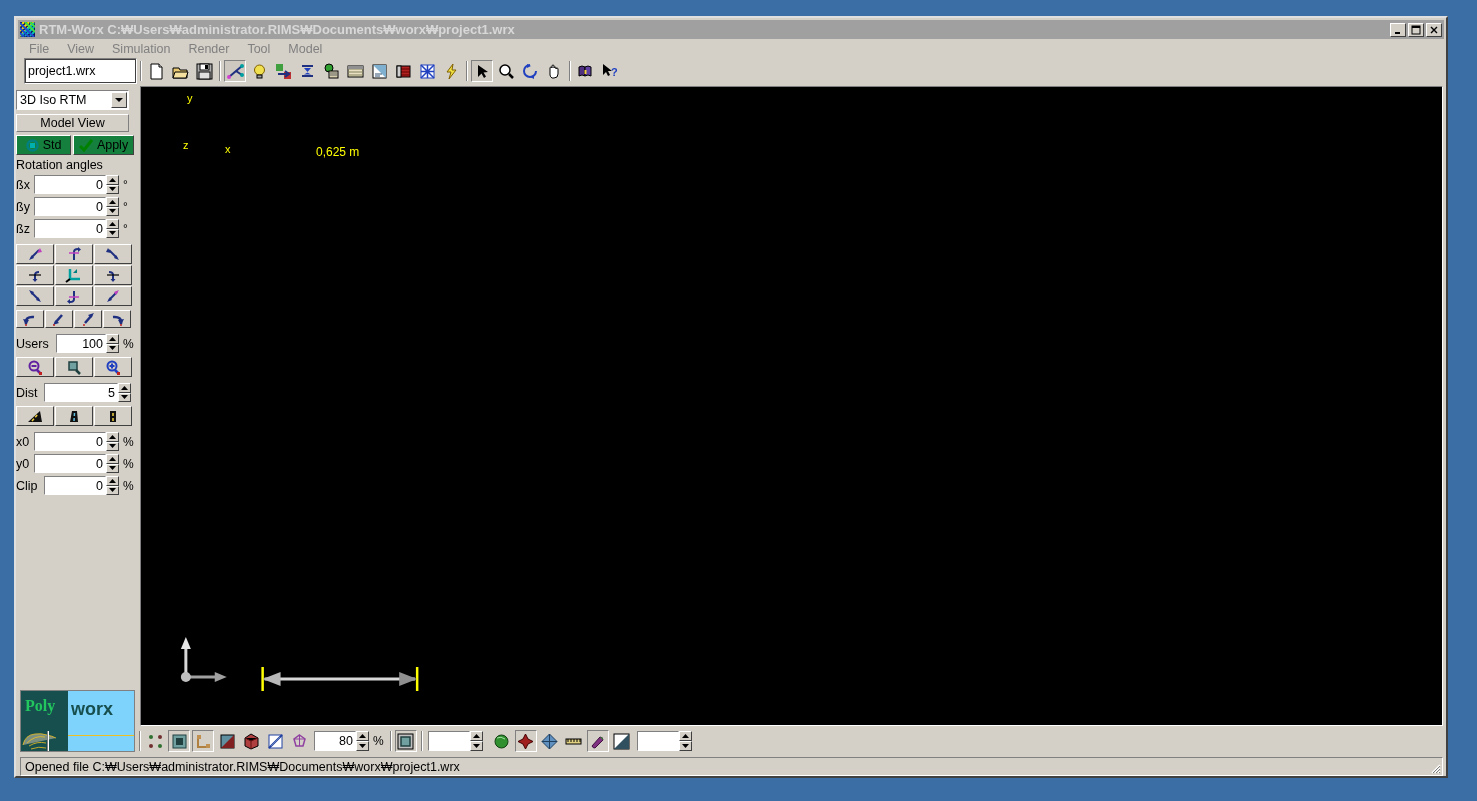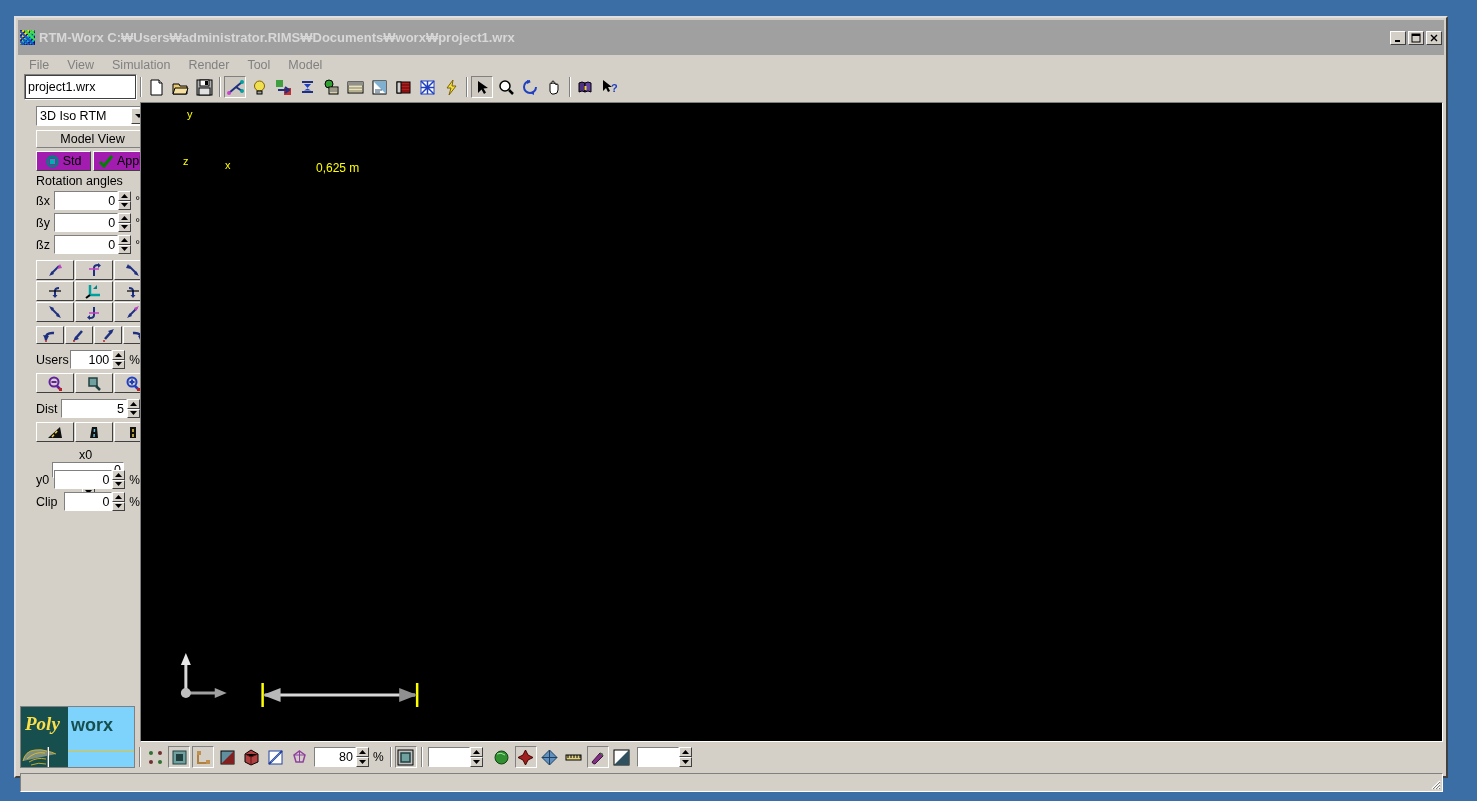--- a/index.html
+++ b/index.html
@@ -13,21 +13,21 @@
   
   .window{
     position:absolute;left:14px;top:16px;width:1434px;height:762px;
     background:#d4d0c8;
     border-top:2px solid #dfdfdf;border-left:2px solid #dfdfdf;
     border-right:2px solid #404040;border-bottom:2px solid #404040;
     box-sizing:border-box;
   }
   .titlebar{
     height:19px;margin:2px 2px 0 2px;background:#a0a0a0;
-    display:flex;align-items:center;padding:8px 2px;
+    display:flex;align-items:center;padding:0 2px;
   }
   .app-icon{width:15px;height:15px;margin-right:4px;flex:0 0 auto;position:relative;background:#0a0a4a;overflow:hidden;}
   .app-icon svg{display:block;}
   .title-text{
     flex:1;color:#d8d8d8;font-size:13px;font-weight:bold;
     white-space:nowrap;overflow:hidden;letter-spacing:0px;
     font-family:"Liberation Sans",sans-serif;
   }
   .win-btns{display:flex;gap:2px;}
   .win-btn{
@@ -59,21 +59,21 @@
   .proj-input{
     width:113px;height:19px;margin-left:4px;background:#fff;
     border-top:1px solid #808080;border-left:1px solid #808080;
     border-right:1px solid #fff;border-bottom:1px solid #fff;
     outline:1px solid #404040;outline-offset:-2px;
     font-size:12.5px;padding:12px 3px;box-sizing:border-box;color:#000;
     display:flex;align-items:center;
   }
   
   .body-split{display:flex;margin-top:2px;height:640px;}
-  .sidebar{width:124px;flex:0 0 124px;padding-left:20px;box-sizing:border-box;position:relative;}
+  .sidebar{width:124px;flex:0 0 124px;padding-left:0;box-sizing:border-box;position:relative;}
   .combo{
     width:113px;height:20px;margin-top:4px;background:#fff;
     border-top:1px solid #808080;border-left:1px solid #808080;
     border-right:1px solid #fff;border-bottom:1px solid #fff;
     display:flex;align-items:center;box-sizing:border-box;
     font-size:12.5px;padding-left:3px;position:relative;
   }
   .combo-arrow{
     position:absolute;right:1px;top:1px;width:16px;height:16px;background:#d4d0c8;
     border-top:1px solid #fff;border-left:1px solid #fff;
@@ -82,21 +82,21 @@
   }
   .panel-head{
     width:113px;height:18px;margin-top:4px;background:#d4d0c8;
     border-top:1px solid #fff;border-left:1px solid #fff;
     border-right:1px solid #808080;border-bottom:1px solid #808080;
     display:flex;align-items:center;justify-content:center;
     font-size:12.5px;box-sizing:border-box;
   }
   .btn-row{display:flex;margin-top:3px;width:118px;}
   .pbtn{
-    background:#a21caf;
+    background:#15803d;
     border-top:1px solid #fff;border-left:1px solid #fff;
     border-right:1px solid #404040;border-bottom:1px solid #404040;
     display:flex;align-items:center;justify-content:center;gap:4px;
     font-size:12.5px;box-sizing:border-box;height:20px;
   }
   .section-label{font-size:12.5px;margin-top:3px;color:#000;}
   .spin-row{display:flex;align-items:center;margin-top:3px;height:19px;}
   .spin-label{width:18px;font-size:12.5px;color:#000;flex:0 0 auto;}
   .spin-box{
     height:19px;background:#fff;
@@ -127,21 +127,21 @@
     border-right:1px solid #404040;border-bottom:1px solid #404040;
     display:flex;align-items:center;justify-content:center;box-sizing:border-box;
   }
   
   .logo{
     position:absolute;left:4px;top:604px;width:115px;height:62px;
     border:1px solid #808080;box-sizing:border-box;display:flex;overflow:hidden;
   }
   .logo-l{width:47px;background:#174e4e;position:relative;flex:0 0 auto;}
   .logo-r{flex:1;background:#7dd3fc;position:relative;}
-  .logo-poly{position:absolute;left:4px;top:6px;font-size:19px;font-weight:bold;color:#fde047;font-family:"Liberation Serif",serif;font-style:italic;}
+  .logo-poly{position:absolute;left:4px;top:6px;font-size:16px;font-weight:bold;color:#22c55e;font-family:"Liberation Serif",serif;}
   .logo-worx{position:absolute;left:3px;top:8px;font-size:18px;font-weight:bold;color:#174e4e;font-family:"Liberation Sans",sans-serif;}
   
   .viewport-wrap{flex:1;margin-right:3px;position:relative;}
   .viewport{
     position:absolute;inset:0;background:#000;
     border-top:1px solid #808080;border-left:1px solid #808080;
     border-right:1px solid #fff;border-bottom:1px solid #fff;
     box-sizing:border-box;overflow:hidden;
   }
   
@@ -613,21 +613,21 @@
             </svg>
           </span>
         <span class="gbtn">
             <svg width="18" height="15" viewBox="0 0 18 15">
               <rect x="6" y="2" width="6" height="11" fill="#101010"></rect>
               <path d="M9 12 L9 3" stroke="#f0d040" stroke-width="1.5" stroke-dasharray="3 2"></path>
             </svg>
           </span>
       </div>
 
-      <div class="spin-row" style="margin-top:6px;flex-direction:column;">
+      <div class="spin-row" style="margin-top:6px;">
         <span class="spin-label">x0</span>
         <span class="spin-box" style="width:72px;">0</span>
         <span class="spin-btns">
           <span class="spin-up">
               <svg width="7" height="4" viewBox="0 0 7 4">
                 <path d="M3.5 0 L7 4 L0 4 z" fill="#000"></path>
               </svg>
             </span>
           <span class="spin-dn">
               <svg width="7" height="4" viewBox="0 0 7 4">
@@ -885,20 +885,21 @@
         <span class="spin-dn">
             <svg width="7" height="4" viewBox="0 0 7 4">
               <path d="M3.5 4 L0 0 L7 0 z" fill="#000"></path>
             </svg>
           </span>
       </span>
     </span>
   </div>
 
   <div class="statusbar">
+    <span>Opened file C:₩Users₩administrator.RIMS₩Documents₩worx₩project1.wrx</span>
     <span class="grip">
       <svg width="14" height="14" viewBox="0 0 14 14">
         <path d="M13 5 L5 13 M13 8 L8 13 M13 11 L11 13" stroke="#fff" stroke-width="1.6"></path>
         <path d="M13 6 L6 13 M13 9 L9 13 M13 12 L12 13" stroke="#808080" stroke-width="1"></path>
       </svg>
     </span>
   </div>
 
 </div>
 

